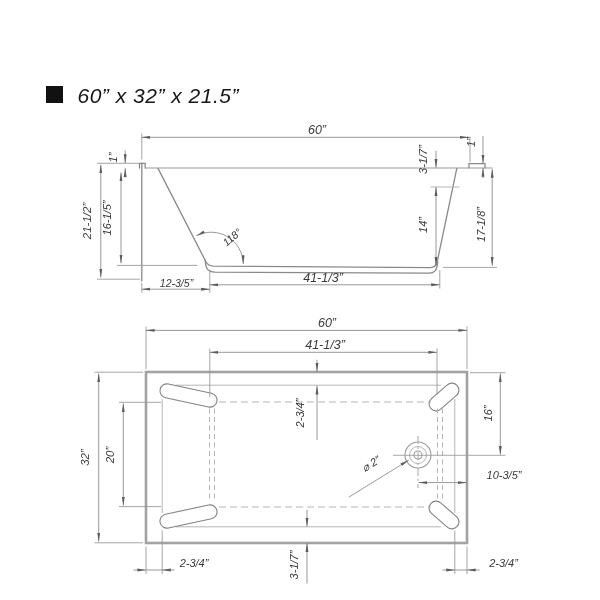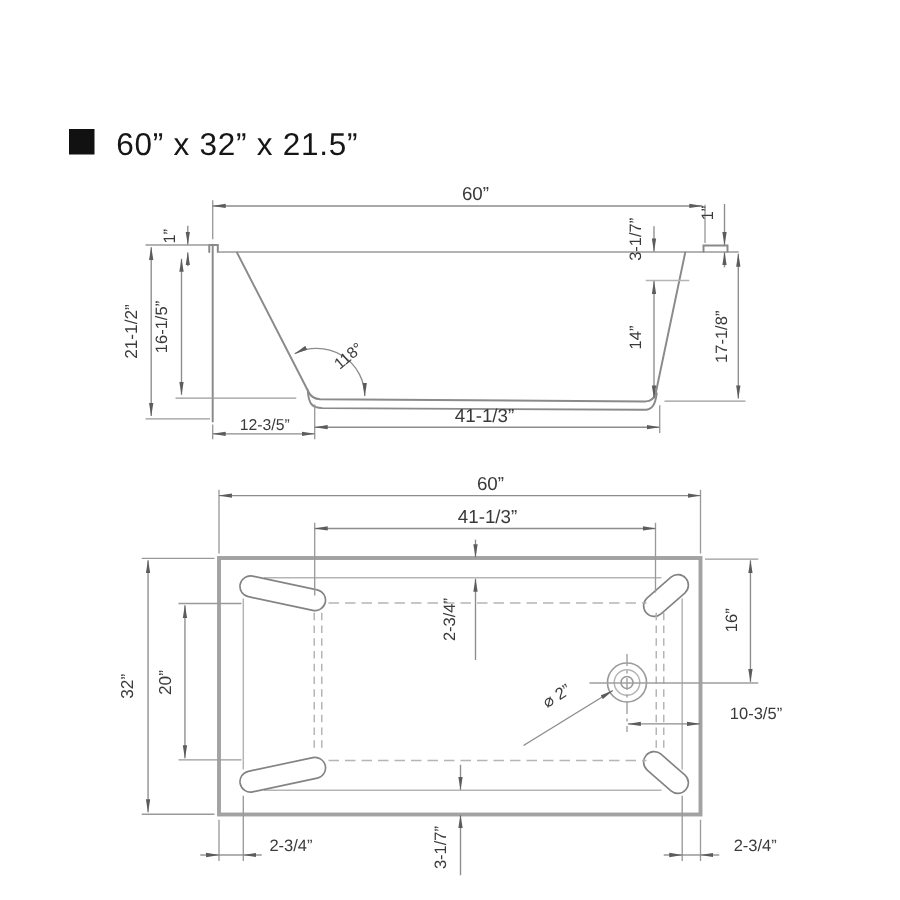--- a/index.html
+++ b/index.html
@@ -1,17 +1,17 @@
 <!DOCTYPE html>
 <html><head>
 <meta charset="utf-8">
 <style>
   html,body{margin:0;padding:0;background:#fff;}
   .page{position:relative;width:600px;height:600px;background:#ffffff;overflow:hidden;
-        font-family:"Liberation Sans", sans-serif;}
+        font-family:"Liberation Sans", sans-serif;font-style:italic;}
   svg{position:absolute;left:0;top:0;}
   text{fill:#3a3a3a;font-family:"Liberation Sans", sans-serif;}
   .t-title{font-size:21px;letter-spacing:.5px;fill:#161616;}
   .dim{font-size:11px;}
   .dimS{font-size:10.5px;}
   .dimM{font-size:11.5px;}
   .dimL{font-size:12.5px;}
   .mid{text-anchor:middle;}
   
   .outline{stroke:#8a8a8a;stroke-width:1.3;fill:none;stroke-linecap:round;}

